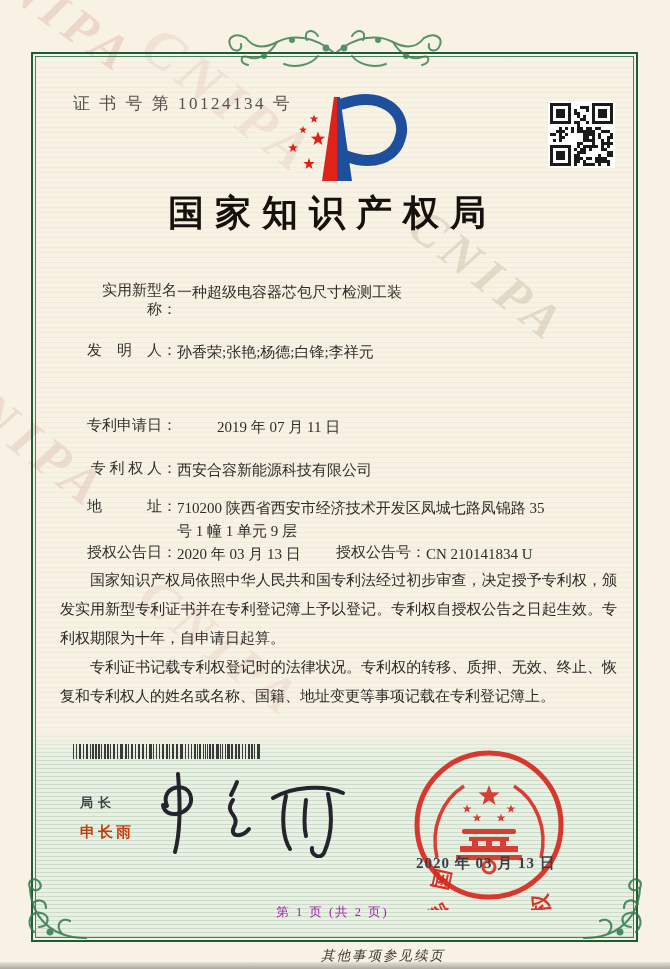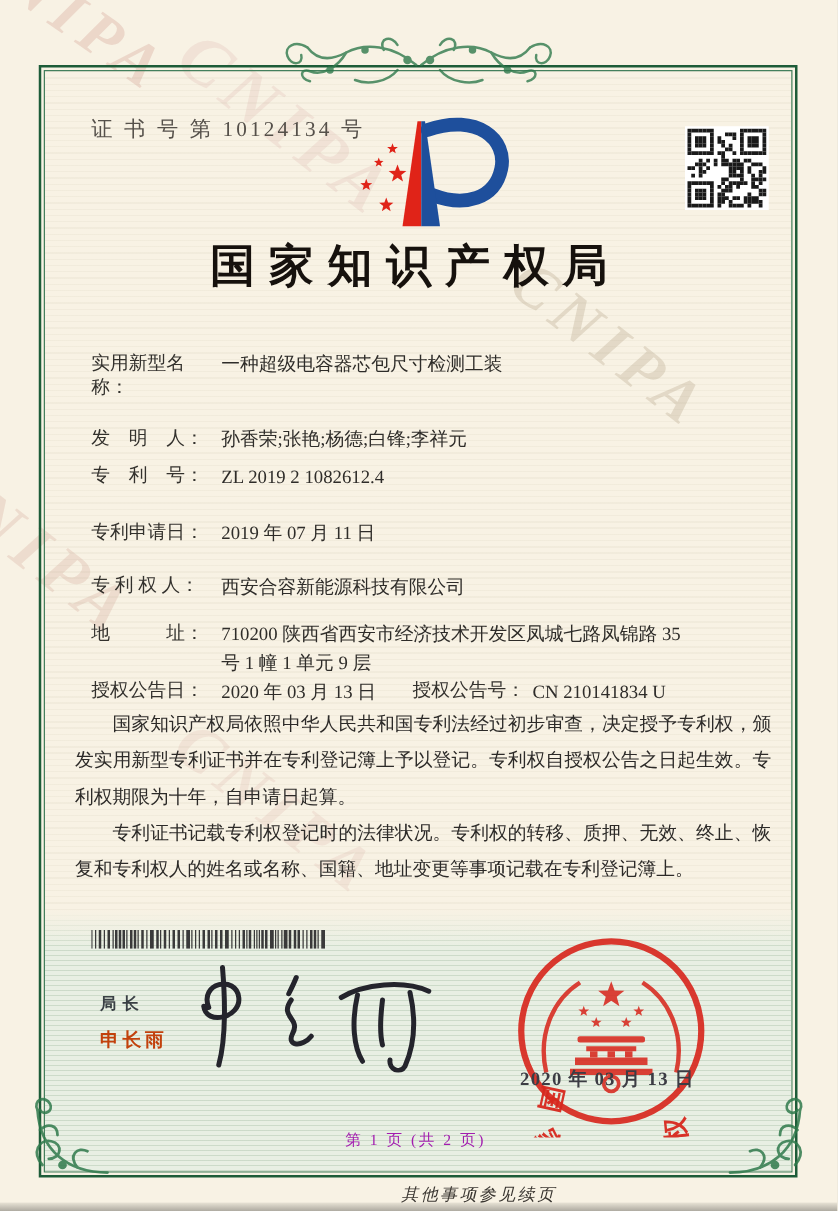--- a/index.html
+++ b/index.html
@@ -34,24 +34,24 @@
   #corner-bl{left:20px;top:874px;width:72px;height:70px;}
   #corner-br{left:578px;top:874px;width:72px;height:70px;}
   
   .cert-no{position:absolute;left:73px;top:92px;font-size:17px;letter-spacing:2.5px;color:#55504a;}
   .logo{position:absolute;left:280px;top:92px;width:163px;height:95px;}
   .qr{position:absolute;left:548px;top:101px;width:67px;height:67px;background:#fff;}
   .title{position:absolute;left:31px;top:189px;width:603px;text-align:center;
          font-size:36px;font-weight:bold;letter-spacing:11px;color:#16110d;}
   
   .field-row{position:absolute;left:73px;display:flex;font-size:15px;color:#2e2c29;}
-  .f-label{width:104px;flex:none;color:#33312d;}
+  .f-label{width:104px;flex:none;color:#33312d;text-align:right;}
   .f-value{white-space:pre-line;max-width:445px;line-height:1.55;}
   #row-name{top:281px;} #row-inventors{top:326px;margin-top:15px;} #row-patentno{top:371px;}
-  #row-filing{top:416px;} #row-patentee{top:459px;} #row-address{top:497px;}
+  #row-filing{top:416px;gap:40px;} #row-patentee{top:459px;} #row-address{top:497px;}
   #row-grantdate{top:543px;} #row-grantno{top:543px;left:330px;}
   #row-grantno .f-label{width:96px;}
   
   .body-text{position:absolute;left:60px;top:566px;width:557px;font-size:15px;
              line-height:29px;color:#2c2a28;text-align:justify;}
   .body-text p{margin:0;text-indent:2em;}
   
   .barcode{position:absolute;left:73px;top:744px;width:190px;height:15px;}
   .director-title{position:absolute;left:80px;top:794px;font-family:"Liberation Sans","DejaVu Sans",sans-serif;
       font-size:13px;font-weight:600;letter-spacing:5px;color:#3a4045;}
@@ -359,24 +359,20 @@
   <div class="title">国家知识产权局</div>
 
   <div class="field-row" id="row-name">
     <span class="f-label">实用新型名称：</span>
     <span class="f-value">一种超级电容器芯包尺寸检测工装</span>
   </div>
   <div class="field-row" id="row-inventors">
     <span class="f-label">发　明　人：</span>
     <span class="f-value">孙香荣;张艳;杨德;白锋;李祥元</span>
   </div>
-  <div class="field-row" id="row-patentno">
-    <span class="f-label">专　利　号：</span>
-    <span class="f-value">ZL 2019 2 1082612.4</span>
-  </div>
   <div class="field-row" id="row-filing">
     <span class="f-label">专利申请日：</span>
     <span class="f-value">2019 年 07 月 11 日</span>
   </div>
   <div class="field-row" id="row-patentee">
     <span class="f-label">专 利 权 人：</span>
     <span class="f-value">西安合容新能源科技有限公司</span>
   </div>
   <div class="field-row" id="row-address">
     <span class="f-label">地　　　址：</span>

